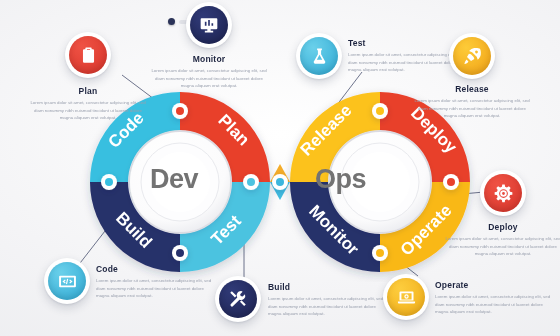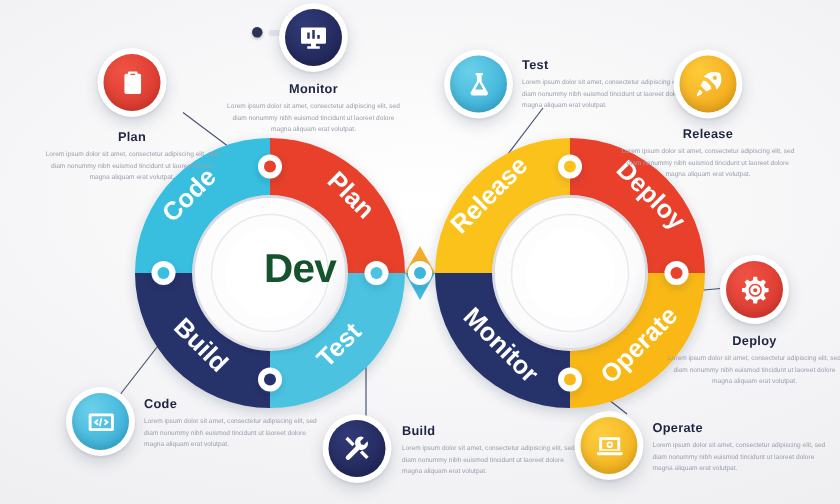--- a/index.html
+++ b/index.html
@@ -13,22 +13,22 @@
   .stage{position:absolute;inset:0;}
 
   
   .leaders{position:absolute;left:0;top:0;width:560px;height:336px;}
 
   
   .loop{position:absolute;left:80px;top:82px;width:400px;height:200px;}
 
   
   .hub-label{
-    position:absolute;color:#14532d;font-weight:bold;
-    letter-spacing:-0.5px;text-align:center;
+    position:absolute;color:#737373;font-weight:bold;
+    letter-spacing:-0.5px;
   }
   #hub-dev{left:150px;top:164px;width:100px;font-size:27px;}
   #hub-ops{left:315px;top:164px;width:100px;font-size:27px;}
 
   
   .info{position:absolute;width:120px;}
   .info .ttl{
     font-size:8.5px;font-weight:bold;color:#1e2540;margin:0 0 3px 0;
     letter-spacing:.2px;
   }
@@ -170,20 +170,21 @@
           <circle cx="371" cy="100" r="4" fill="#e8412c"></circle>
       </g>
       <g>
         <circle cx="300" cy="171" r="8" fill="#fff" filter="url(#soft2)"></circle>
           <circle cx="300" cy="171" r="4" fill="#f9b817"></circle>
       </g>
     </g>
   </svg>
 
   <div class="hub-label" id="hub-dev">Dev</div>
+  <div class="hub-label" id="hub-ops">Ops</div>
 
   <div class="badge" style="left:65px;top:32px;width:46px;height:46px;">
     <div class="disc" style="width:38px;height:38px;background:radial-gradient(circle at 35% 28%,#ef5244,#d7342a);">
       <svg width="19" height="19" viewBox="0 0 24 24" fill="#fff">
         <path d="M9 2h6a1 1 0 0 1 1 1v1h1.5A1.5 1.5 0 0 1 19 5.5v14A1.5 1.5 0 0 1 17.5 21h-11A1.5 1.5 0 0 1 5 19.5v-14A1.5 1.5 0 0 1 6.5 4H8V3a1 1 0 0 1 1-1zm1 2v1h4V4h-4zM8 9h8v1.6H8V9zm0 3.4h8V14H8v-1.6zm0 3.4h5.4v1.6H8v-1.6z"></path>
       </svg>
     </div>
   </div>
   <div class="info c" style="left:28px;top:86px;">
     <p class="ttl">Plan</p>

